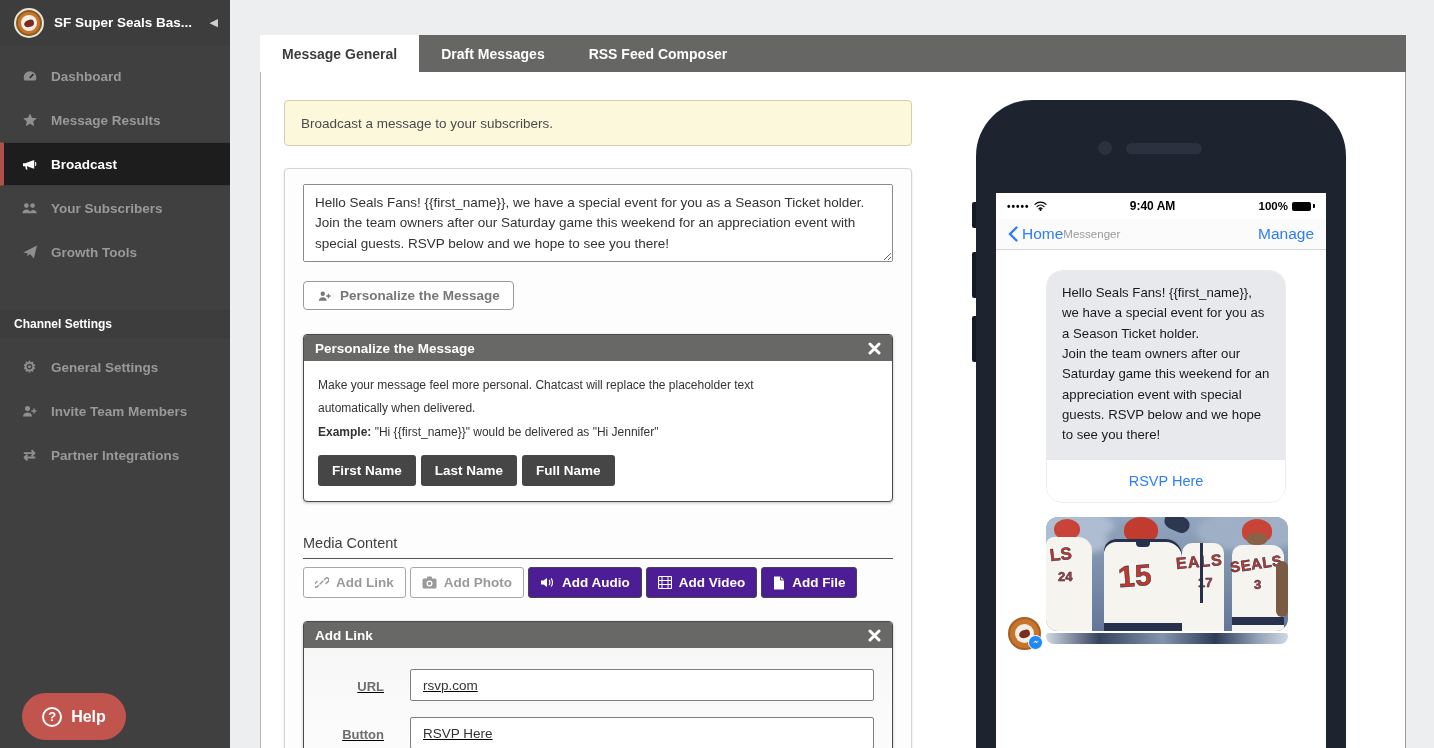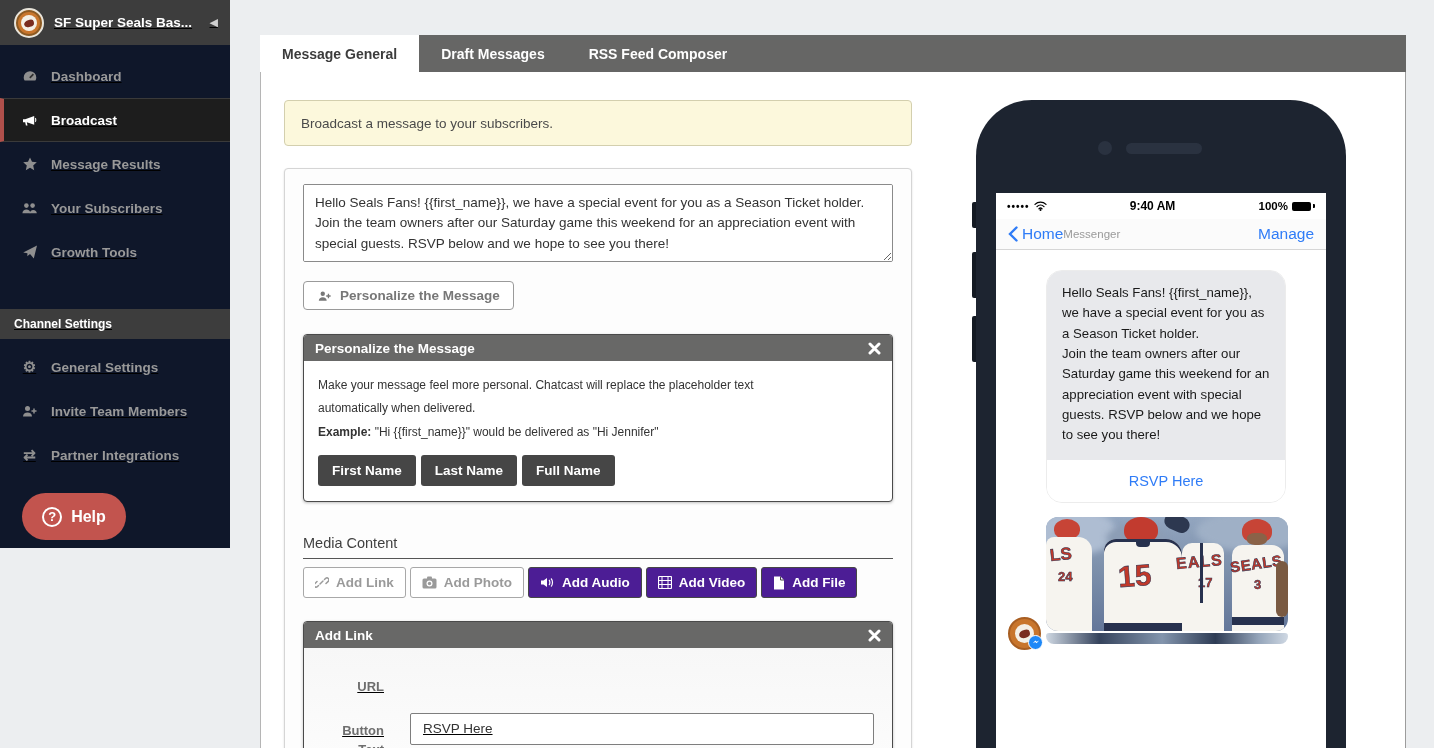--- a/index.html
+++ b/index.html
@@ -1,21 +1,21 @@
 <!DOCTYPE html>
 <html><head>
 <meta charset="utf-8">
 <style>
   * { margin:0; padding:0; box-sizing:border-box; }
   html,body { width:1434px; height:748px; overflow:hidden; }
   body { font-family:"Liberation Sans", sans-serif; background:#eceef0; position:relative; }
   .app { position:absolute; inset:0; }
 
   
-  .sidebar { position:absolute; left:0; top:0; width:230px; height:548px; background:#0f172a; z-index:5;text-decoration:underline; }
+  .sidebar { position:absolute; left:0; top:0; width:230px; height:748px; background:#404040; z-index:5; }
   .side-header { height:45px; background:#3d3d3d; display:flex; align-items:center; padding:0 12px 0 14px; gap:10px; }
   .logo-badge { width:30px; height:30px; border-radius:50%; background:#c8752c; border:2px solid #e8e4da; display:flex; align-items:center; justify-content:center; flex:0 0 auto; box-shadow:0 0 0 2px #8a5a24 inset; }
   .logo-core { width:16px; height:16px; border-radius:50%; background:#f4efe6; position:relative; overflow:hidden; }
   .logo-core:after { content:""; position:absolute; left:3px; top:5px; width:10px; height:7px; background:#7a2c20; border-radius:60% 40% 50% 50%; transform:rotate(-12deg); }
   .side-title { color:#fff; font-weight:bold; font-size:13.5px; flex:1 1 auto; white-space:nowrap; overflow:hidden; }
   .collapse { color:#cfcfcf; font-size:11px; cursor:pointer; }
   .nav-item { height:44px; display:flex; align-items:center; gap:13px; padding-left:21px; color:#999; font-size:13.5px; font-weight:bold; cursor:pointer; }
   .nav-item .ico { width:17px; height:17px; display:flex; align-items:center; justify-content:center; color:#8f8f8f; font-size:15px; }
   .nav-item.active { background:#1d1d1d; color:#fff; border-left:4px solid #b0504b; padding-left:17px; border-top:1px solid #3a3a3a; border-bottom:1px solid #3a3a3a; }
   .nav-item.active .ico { color:#fff; }
@@ -111,36 +111,36 @@
     <div style="height:9px"></div>
     <div class="nav-item">
       <span class="ico">
           <svg width="16" height="16" viewBox="0 0 16 16">
             <path d="M8 3.2a6.3 6.3 0 0 0-6.3 6.3c0 1.2.34 2.2.95 3.1h10.7c.61-.9.95-1.9.95-3.1A6.3 6.3 0 0 0 8 3.2z" fill="currentColor"></path>
             <line x1="7.8" y1="9.8" x2="11.4" y2="6.2" stroke="#2e2e2e" stroke-width="1.7"></line>
           </svg>
         </span>
       <span>Dashboard</span>
     </div>
+    <div class="nav-item">
+      <span class="ico">
+          <svg width="16" height="16" viewBox="0 0 16 16">
+            <path d="M8 1.4l2 4.4 4.8.5-3.6 3.2 1 4.7L8 11.8l-4.2 2.4 1-4.7L1.2 6.3 6 5.8z" fill="currentColor"></path>
+          </svg>
+        </span>
+      <span>Message Results</span>
+    </div>
     <div class="nav-item active">
       <span class="ico">
           <svg width="17" height="17" viewBox="0 0 17 17">
             <path d="M2 7.2v3h2.2l.7 3.2h1.6l-.7-3.1 7.4 2.4V4.1L4.2 7.2H2z" fill="currentColor"></path>
             <path d="M14.2 6.2c.8.6.8 3 0 3.6" stroke="currentColor" stroke-width="1.1" fill="none"></path>
           </svg>
         </span>
       <span>Broadcast</span>
-    </div>
-    <div class="nav-item">
-      <span class="ico">
-          <svg width="16" height="16" viewBox="0 0 16 16">
-            <path d="M8 1.4l2 4.4 4.8.5-3.6 3.2 1 4.7L8 11.8l-4.2 2.4 1-4.7L1.2 6.3 6 5.8z" fill="currentColor"></path>
-          </svg>
-        </span>
-      <span>Message Results</span>
     </div>
     <div class="nav-item">
       <span class="ico">
           <svg width="17" height="16" viewBox="0 0 17 16">
             <circle cx="5.4" cy="5.6" r="2.3" fill="currentColor"></circle>
             <circle cx="11.6" cy="5.6" r="2.3" fill="currentColor"></circle>
             <path d="M1.4 13.2c0-2.2 1.8-3.7 4-3.7s4 1.5 4 3.7z" fill="currentColor"></path>
             <path d="M8.6 13.2c.3-1.9 1.7-3.3 3.6-3.3 2 0 3.6 1.4 3.6 3.3z" fill="currentColor"></path>
           </svg>
         </span>
@@ -289,20 +289,21 @@
           <span>Add Link</span>
           <span class="x">
               <svg width="13" height="13" viewBox="0 0 13 13">
                 <path d="M2 2l9 9M11 2l-9 9" stroke="#fff" stroke-width="3" stroke-linecap="round"></path>
               </svg>
             </span>
         </div>
         <div class="addlink-body">
           <div class="f-row">
             <div class="f-label">URL</div>
+            <input class="f-input" type="text" value="rsvp.com" style="">
           </div>
           <div class="f-row" style="margin-bottom:0;">
             <div class="f-label">Button Text</div>
             <input class="f-input" type="text" value="RSVP Here" style="">
           </div>
         </div>
       </div>
     </div>
 
     <div class="phone">

